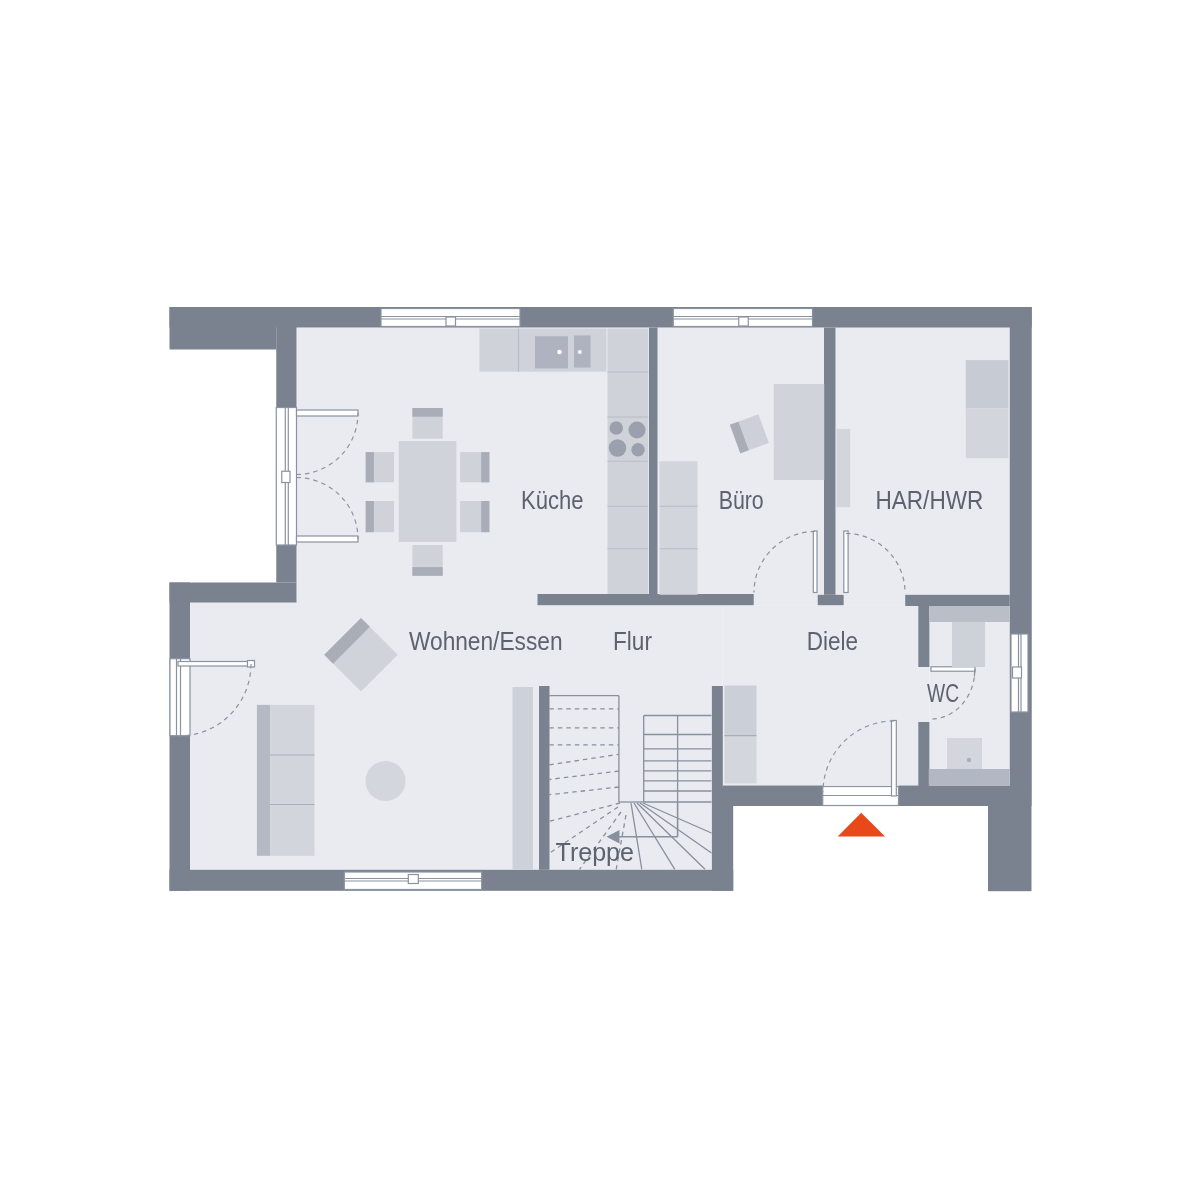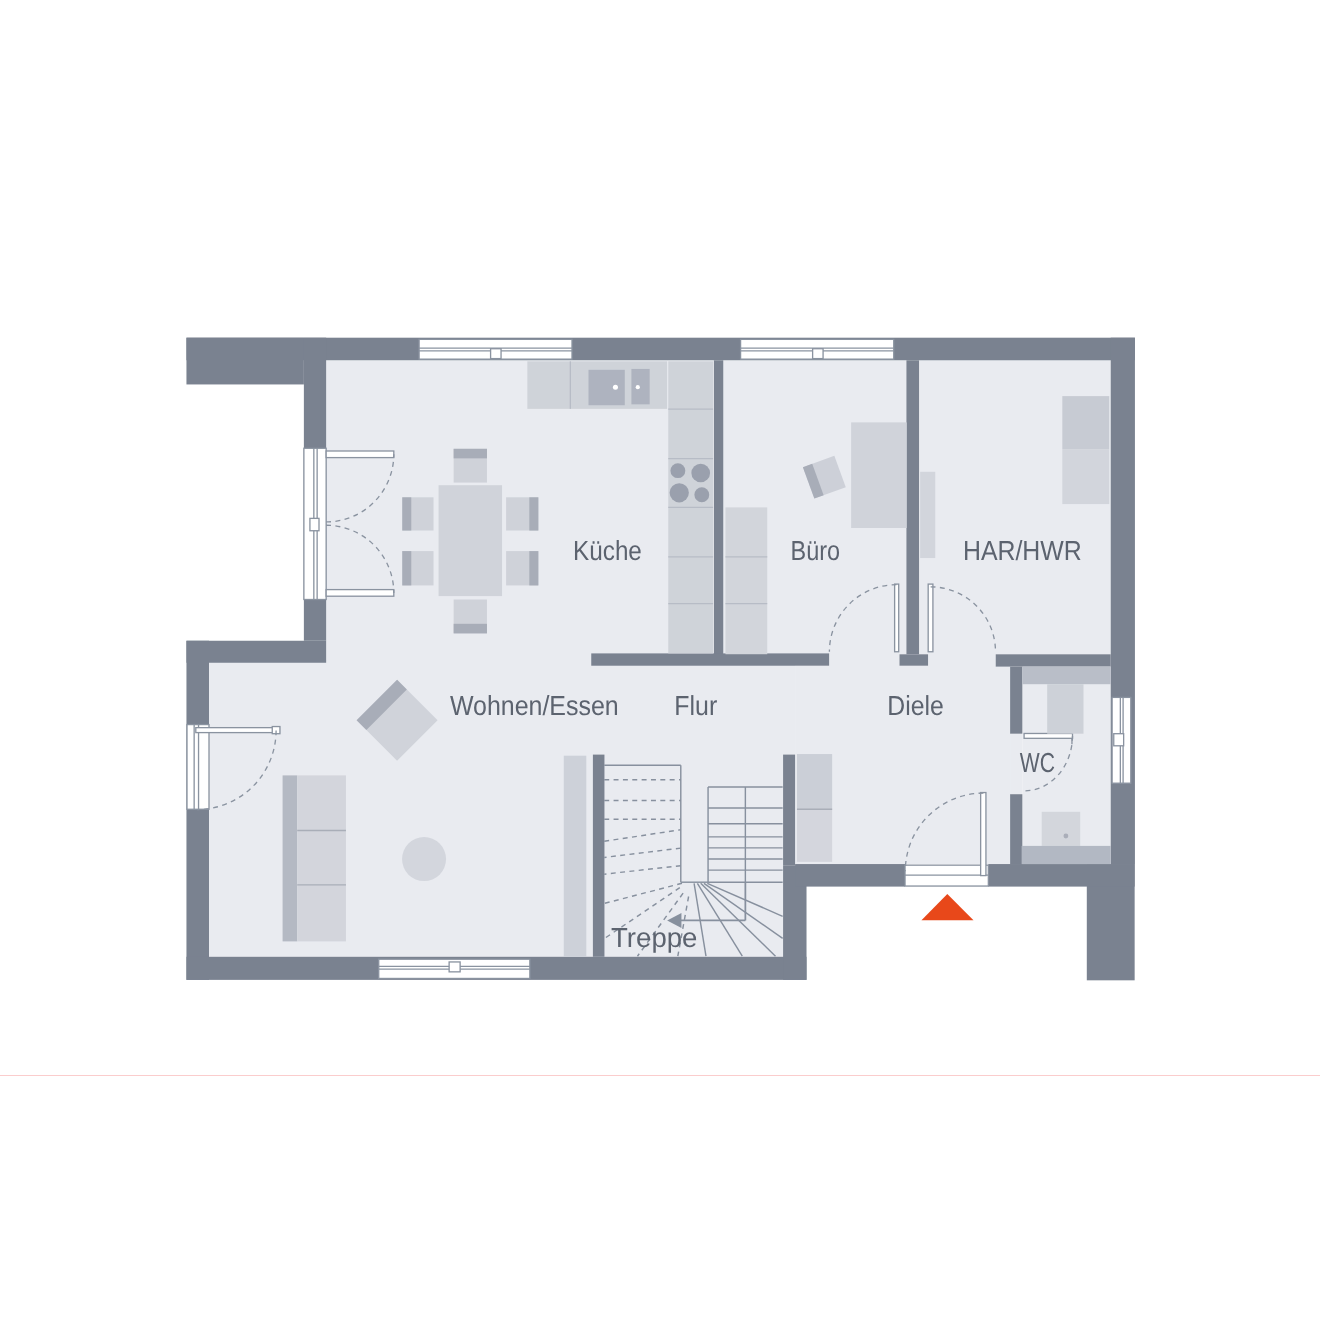--- a/index.html
+++ b/index.html
@@ -1,16 +1,16 @@
 <!DOCTYPE html>
 <html><head>
 <meta charset="utf-8">
 <style>
   html,body{margin:0;padding:0;background:#ffffff;}
-  .page{position:relative;width:1200px;height:978px;background:#ef4444;overflow:hidden;}
+  .page{position:relative;width:1200px;height:1200px;background:#ef4444;overflow:hidden;}
   svg{display:block;}
   text{font-family:"Liberation Sans", sans-serif;fill:#5c636f;}
 </style>
 </head>
 <body>
 <div class="page">
 <svg width="1200" height="1200" viewBox="0 0 1200 1200" xmlns="http://www.w3.org/2000/svg">
 
 <rect x="0" y="0" width="1200" height="1200" fill="#ffffff"></rect>
 

